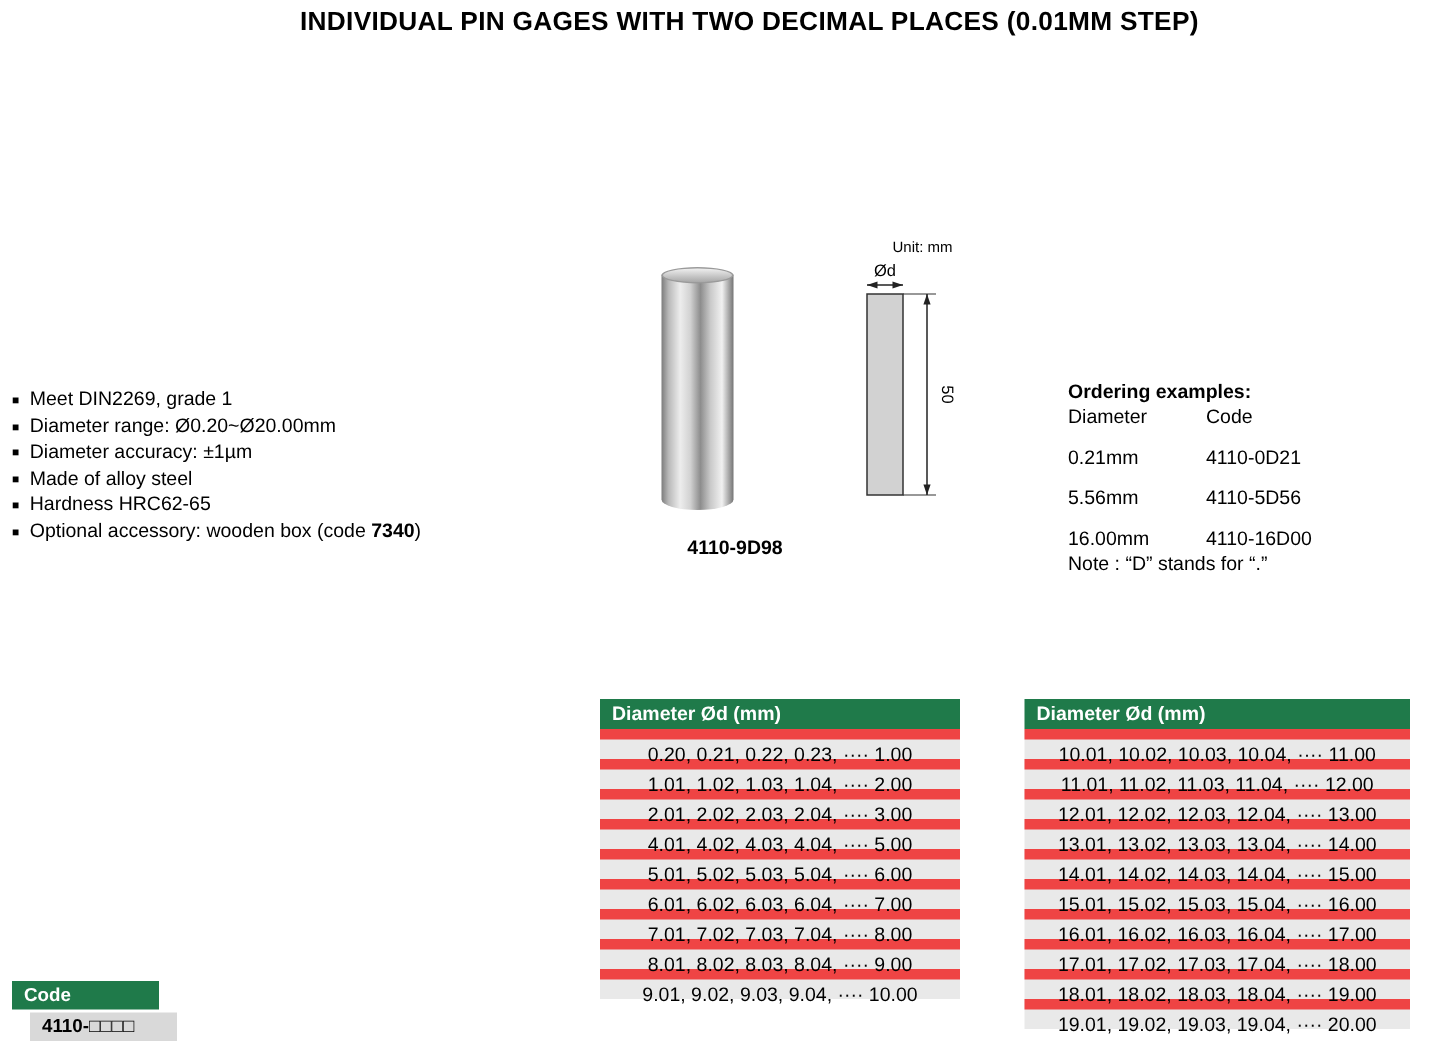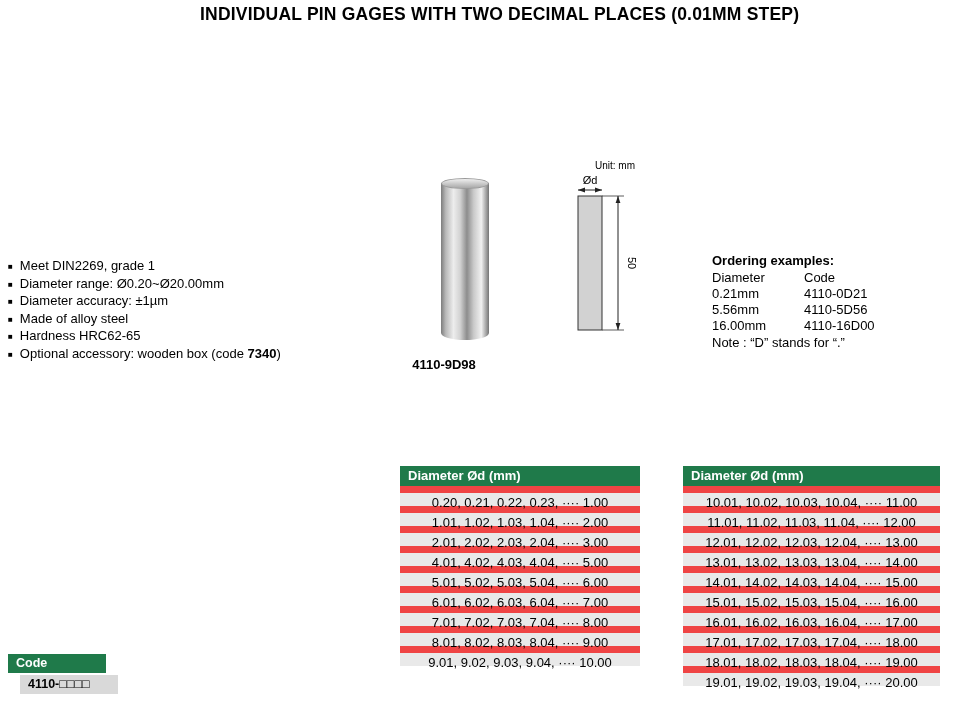--- a/index.html
+++ b/index.html
@@ -23,30 +23,30 @@
     position:absolute; top:0; left:0; width:48px; height:11px; border-radius:50%;
     background:linear-gradient(180deg,#efefef 0%,#c4c4c4 60%,#a9a9a9 100%);
     border:0.5px solid #9a9a9a;
   }
   .pin-body {
     position:absolute; top:5px; left:0; width:48px; height:157px;
     background:linear-gradient(90deg,#7c7c7c 0%,#b9b9b9 10%,#ededed 26%,#d2d2d2 40%,#8d8d8d 54%,#c9c9c9 68%,#f1f1f1 84%,#757575 100%);
     border-radius:0 0 24px 24px / 0 0 7px 7px;
   }
   .pin-label {
-    position:absolute; left:401px; top:357px; width:86px; text-align:center;
+    position:absolute; left:447px; top:357px; width:86px; text-align:center;
     font-size:13px; font-weight:bold;
   }
   
   .unit-label { position:absolute; left:577px; top:160px; font-size:10px;margin-left:18px; }
   .drawing { position:absolute; left:566px; top:173px; }
   
   .ordering { position:absolute; left:712px; top:217px; font-size:13px; line-height:16px;margin-top:36px; }
   .ord-title { font-weight:bold; margin-bottom:1px; }
-  .ord-grid { display:grid; grid-template-columns:92px auto; row-gap:0px; }
+  .ord-grid { display:grid; grid-template-columns:92px auto; row-gap:11px; }
   .ord-grid > div { line-height:16px; }
   .ord-note { margin-top:1px; }
   
   .dtable { position:absolute; top:466px; }
   .dtable.left { left:400px; width:240px; }
   .dtable.right { left:683px; width:257px; }
   .t-header {
     background:#1f7a4a; color:#ffffff; font-weight:bold; font-size:13px;
     height:20px; line-height:20px; padding-left:8px;
   }

